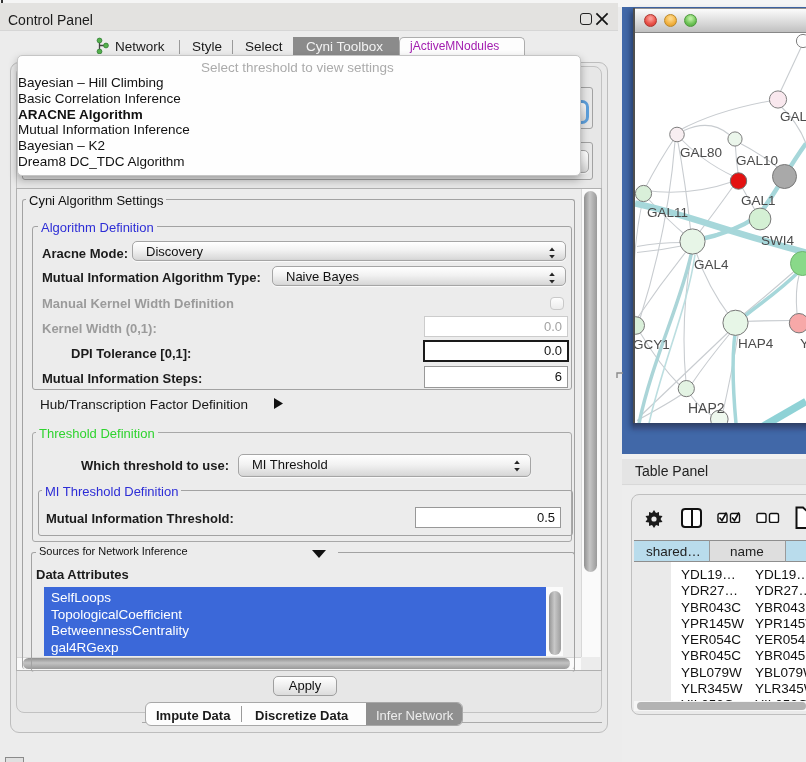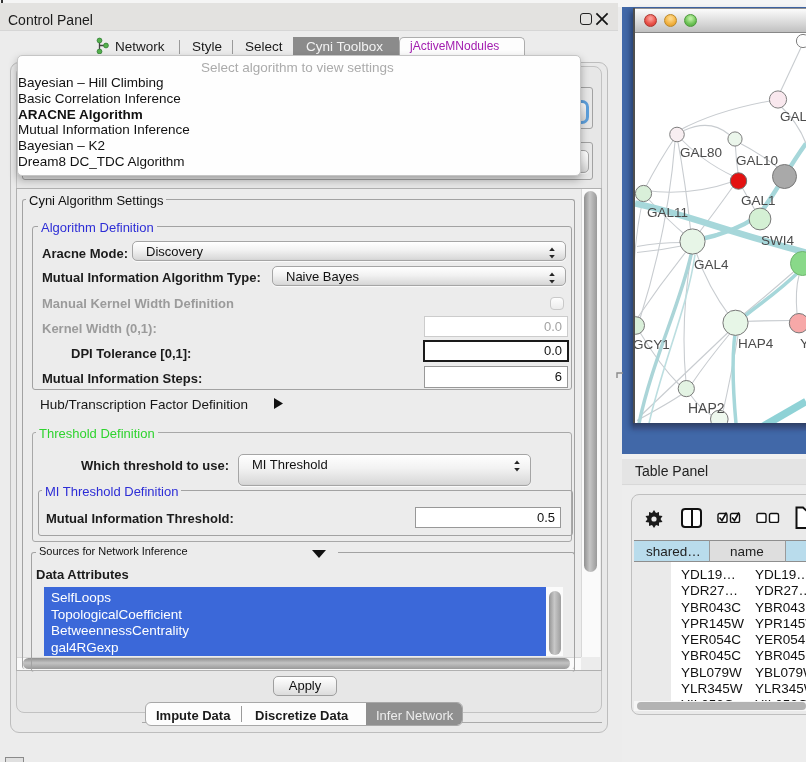--- a/index.html
+++ b/index.html
@@ -99,21 +99,21 @@
 <div class="abs fld" style="left:424px;top:366px;width:144px;height:22px;line-height:20px;">6</div>
 
 <div class="abs" style="left:40px;top:397px;font-size:13.5px;color:#161616;">Hub/Transcription Factor Definition</div>
 <svg class="abs" style="left:272px;top:397px;" width="12" height="13">
     <path d="M2 1 L11 6.5 L2 12 Z" fill="#111"></path>
   </svg>
 
 <div class="abs gbox" style="left:32px;top:432px;width:540px;height:110px;border-color:#a8a8a8;"></div>
 <div class="abs gtit" style="left:36px;top:426px;color:#2fd32f;">Threshold Definition</div>
 <div class="abs bl" style="left:81px;top:458px;">Which threshold to use:</div>
-<div class="abs combo" style="left:238px;top:454px;width:293px;height:32px;">
+<div class="abs combo" style="left:238px;top:454px;width:293px;height:23px;">
     <span class="ct">MI Threshold</span>
     <svg class="arr" style="right:9px;top:4.5px;width:8px;height:12px;" viewBox="0 0 8 12">
       <path d="M4 0.5 L6.8 4 L1.2 4 Z" fill="#252525"></path>
       <path d="M4 11.5 L6.8 8 L1.2 8 Z" fill="#252525"></path>
     </svg>
   </div>
 
 <div class="abs gbox" style="left:38px;top:490px;width:535px;height:46px;"></div>
 <div class="abs gtit" style="left:42px;top:484px;color:#2d2dd6;">MI Threshold Definition</div>
 <div class="abs bl" style="left:46px;top:511px;">Mutual Information Threshold:</div>
@@ -139,21 +139,21 @@
 <div class="abs bl" style="left:255px;top:708px;">Discretize Data</div>
 <div class="abs" style="left:376px;top:708px;font-size:13px;font-weight:500;color:#ededed;white-space:nowrap;">Infer Network</div>
 
 <div class="abs" style="left:5px;top:757px;width:19px;height:10px;border:1.5px solid #8a8a8a;background:#e0e0e0;"></div>
 
 <svg class="abs" style="left:616px;top:371px;" width="8" height="8">
     <path d="M1 7 L1 2 L7 2" stroke="#8a8a8a" stroke-width="1.4" fill="none"></path>
   </svg>
 
 <div class="abs" style="left:17px;top:55px;width:564px;height:121px;background:#fefefe;border:1px solid #c5c5c5;border-radius:5px;box-shadow:0 4px 8px rgba(0,0,0,.3);z-index:40;"></div>
-<div class="abs" style="left:201px;top:60px;font-size:13.5px;color:#ababab;z-index:41;">Select algorithm to view settings</div>
+<div class="abs" style="left:201px;top:60px;font-size:13.5px;color:#ababab;z-index:41;">Select threshold to view settings</div>
 <div class="abs" style="left:18px;top:75px;font-size:13.5px;color:#111;line-height:15.8px;z-index:41;white-space:nowrap;">Bayesian – Hill Climbing<br>Basic Correlation Inference<br><b>ARACNE Algorithm</b><br>Mutual Information Inference<br>Bayesian – K2<br>Dream8 DC_TDC Algorithm</div>
 
 <div class="abs" style="left:633px;top:8px;width:173px;height:417px;border-left:2px solid #4f4f4f;box-shadow:-2px 3px 6px rgba(0,0,20,.45);"></div>
 <div class="abs" style="left:635px;top:8px;width:171px;height:24.5px;background:linear-gradient(#fbfbfb,#d9d9d9 60%,#c0c0c0);border-top:1px solid #909090;border-bottom:1px solid #888888;"></div>
 <div class="abs" style="left:643.5px;top:14px;width:13px;height:13px;border-radius:50%;background:radial-gradient(circle at 50% 32%, #fa9a94 12%, #e84f46 60%, #c63b34);border:.5px solid #ad3530;"></div>
 <div class="abs" style="left:663.5px;top:14px;width:13px;height:13px;border-radius:50%;background:radial-gradient(circle at 50% 32%, #fcd789 12%, #f2b13f 60%, #d2932c);border:.5px solid #bd8a28;"></div>
 <div class="abs" style="left:683.5px;top:14px;width:13px;height:13px;border-radius:50%;background:radial-gradient(circle at 50% 32%, #b9eda0 12%, #6cc255 60%, #4fa03e);border:.5px solid #4c9a3c;"></div>
 <div class="abs" style="left:635px;top:33px;width:171px;height:390px;background:#ffffff;overflow:hidden;">
 <svg width="171" height="390" viewBox="635 32.5 171 390">
  <g fill="none" stroke="#c8ccd0" stroke-width="1.1">

